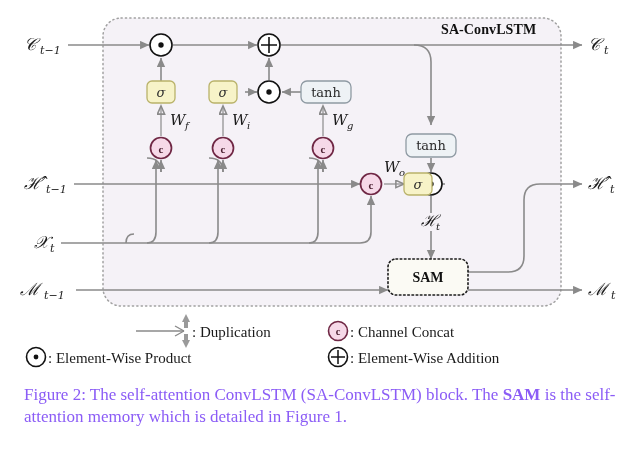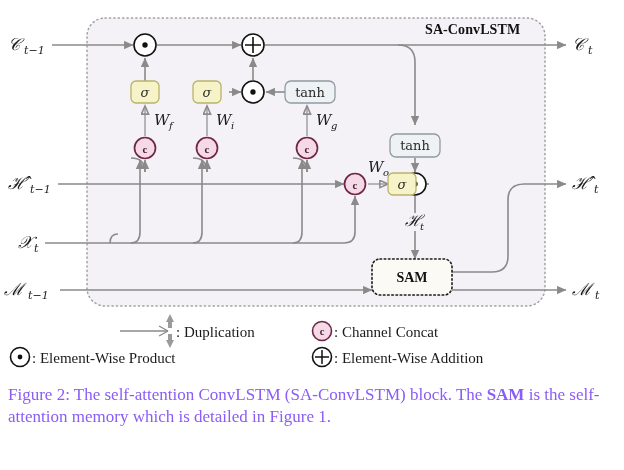--- a/index.html
+++ b/index.html
@@ -3,21 +3,21 @@
 <meta charset="utf-8">
 <style>
   html,body{margin:0;padding:0;background:#ffffff;}
   body{
     width:624px;height:470px;
     font-family:"Liberation Serif", serif;
     color:#1a1a1a;
     position:relative;
     overflow:hidden;
   }
-  #figure-root{position:absolute;left:0;top:0;width:520px;height:470px;}
+  #figure-root{position:absolute;left:16px;top:0;width:520px;height:470px;}
   svg#diagram{position:absolute;left:0;top:0;width:624px;height:380px;display:block;}
 
   .mathlbl{
     font-family:"DejaVu Serif", serif;
     font-style:italic;
     font-size:15px;
     fill:#1a1a1a;
   }
   .boxtxt{
     font-family:"DejaVu Serif", serif;

